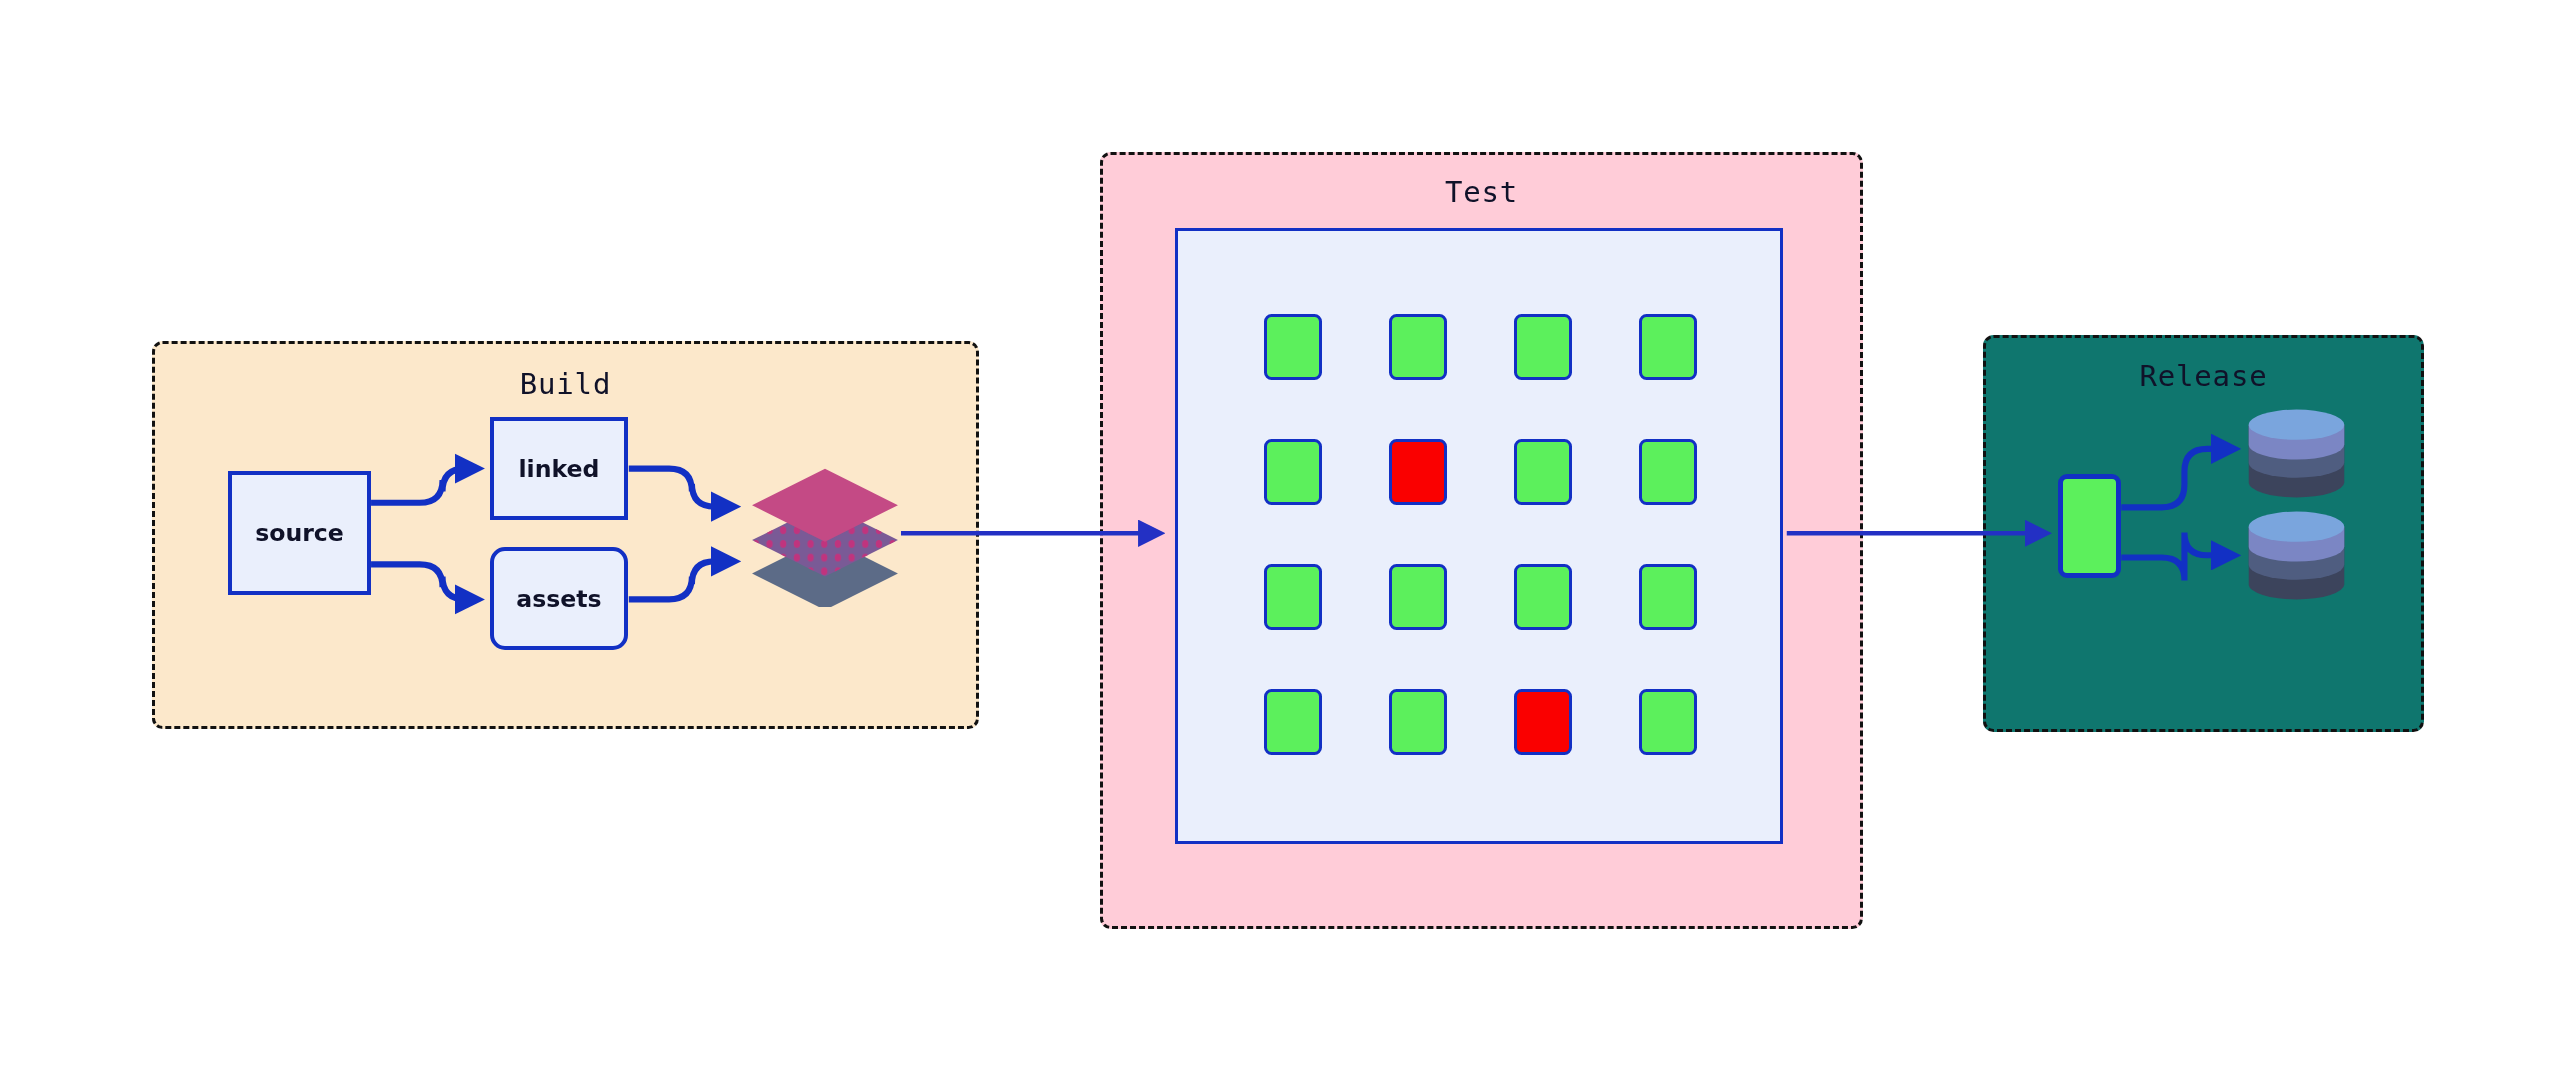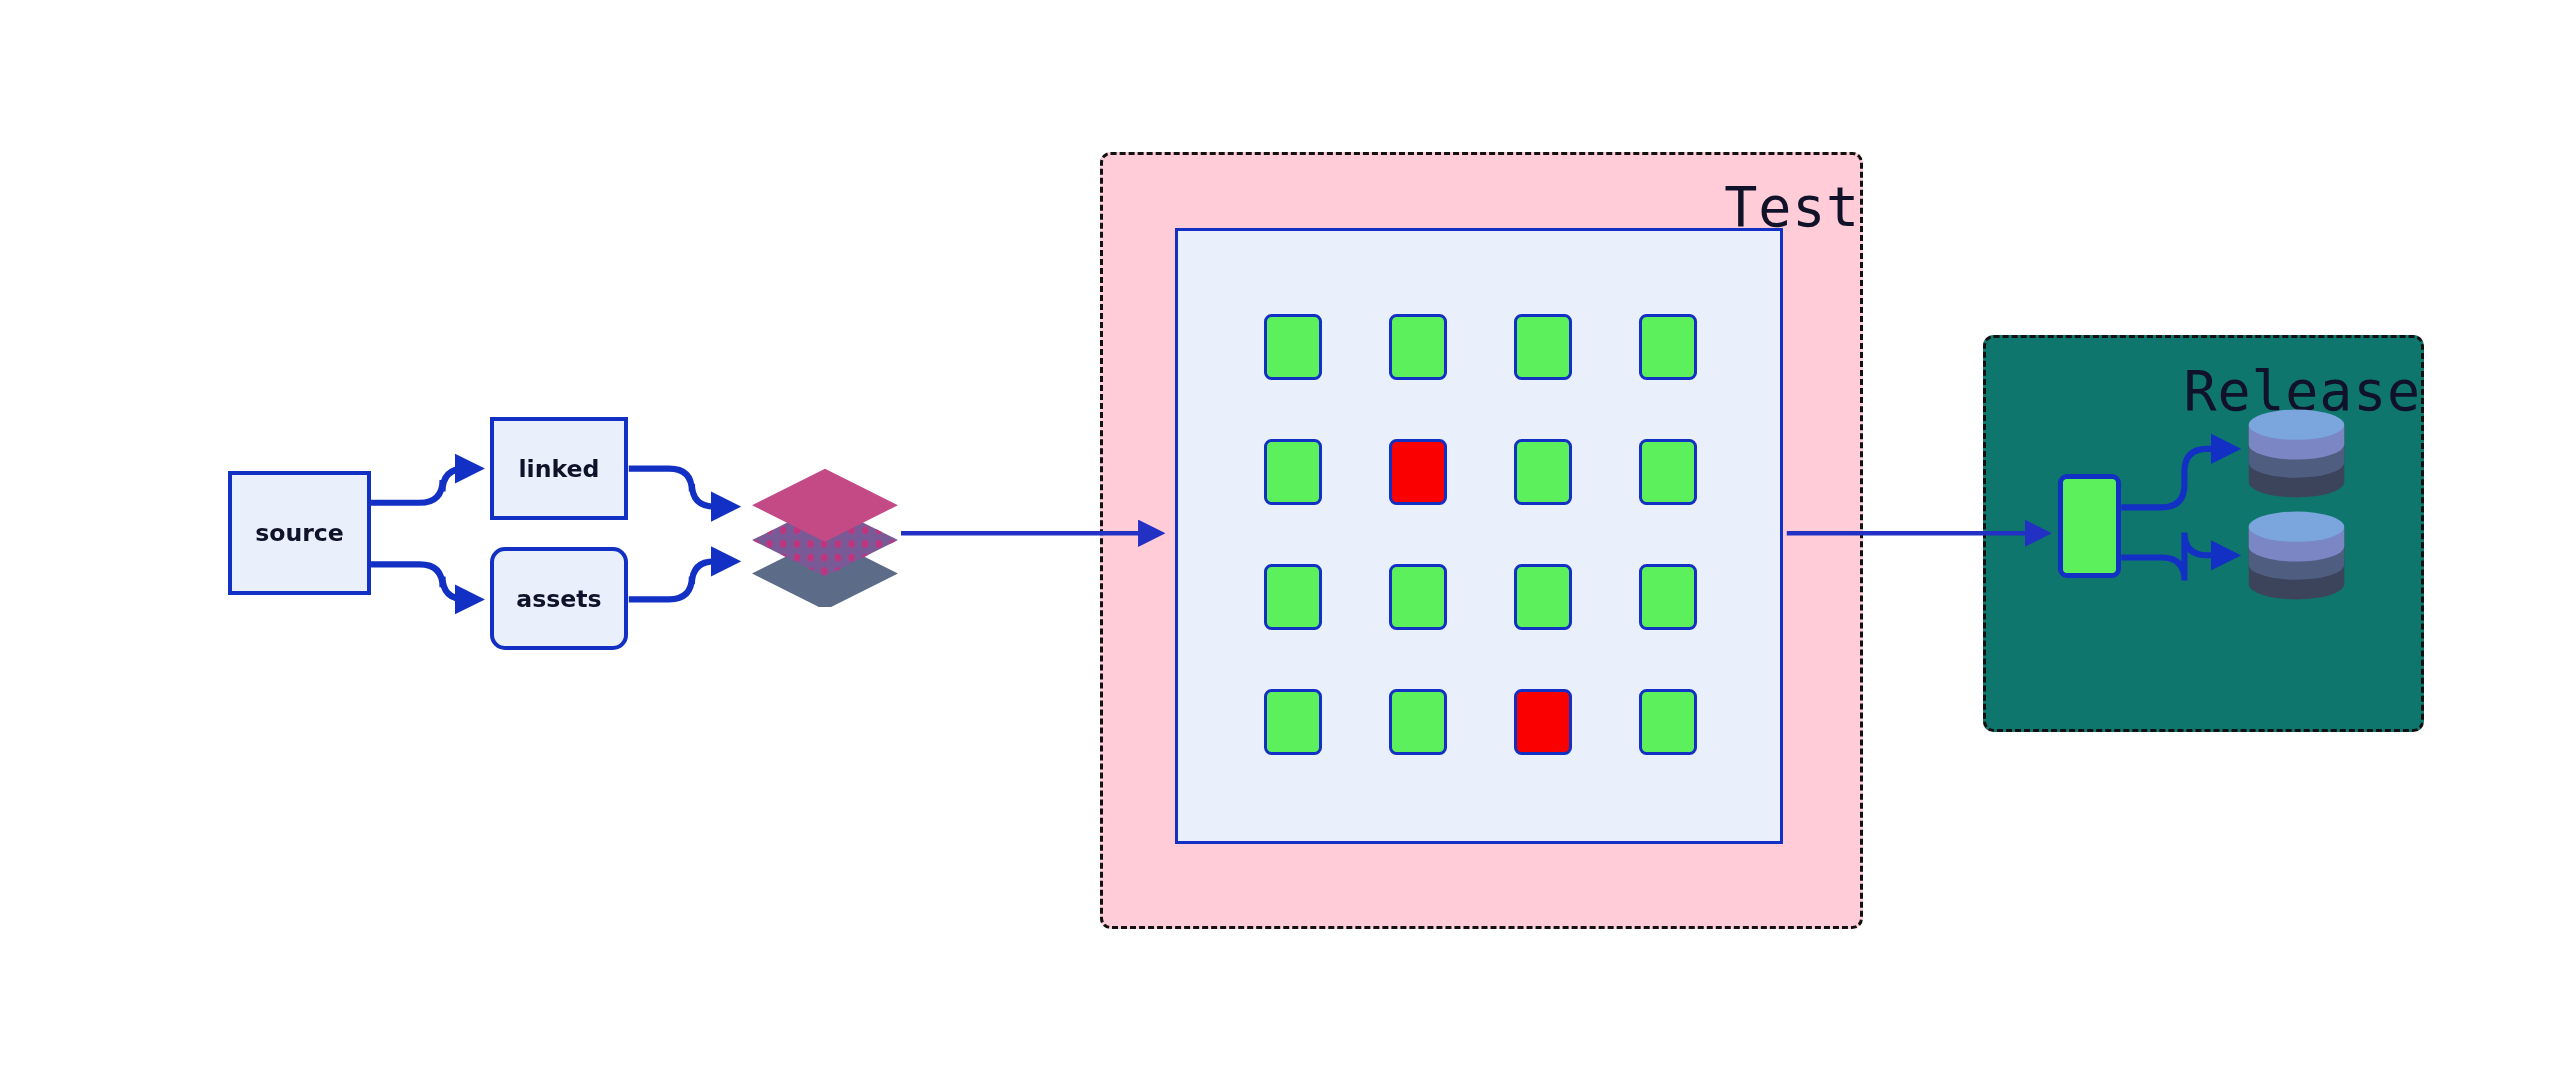--- a/index.html
+++ b/index.html
@@ -23,23 +23,23 @@
   .group {
     position: absolute;
     border: 3.8px dashed #111111;
     border-radius: 10.6px;
     box-sizing: border-box;
   }
   .group-title {
     position: absolute;
     left: 0;
     right: 0;
-    text-align: right;
+    text-align: center;
     font-family: "DejaVu Sans Mono", "Liberation Mono", monospace;
-    font-size: 55px;
+    font-size: 29px;
     letter-spacing: 0.8px;
     color: #101229;
     white-space: nowrap;
   }
 
   #group-build {
     left: 152px;  top: 341px;
     width: 827px; height: 388px;
     background: #fce8cb;
   }
@@ -146,20 +146,23 @@
     fill: none;
     stroke: #2330c4;
     stroke-width: 6;
   }
 </style>
 </head>
 <body>
 
 <div id="stage">
 
+  <div class="group" id="group-build">
+    <div class="group-title">Build</div>
+  </div>
 
   <div class="node-box" id="node-linked">
     <span>linked</span>
   </div>
   <div class="node-box" id="node-source">
     <span>source</span>
   </div>
   <div class="node-box" id="node-assets">
     <span>assets</span>
   </div>

